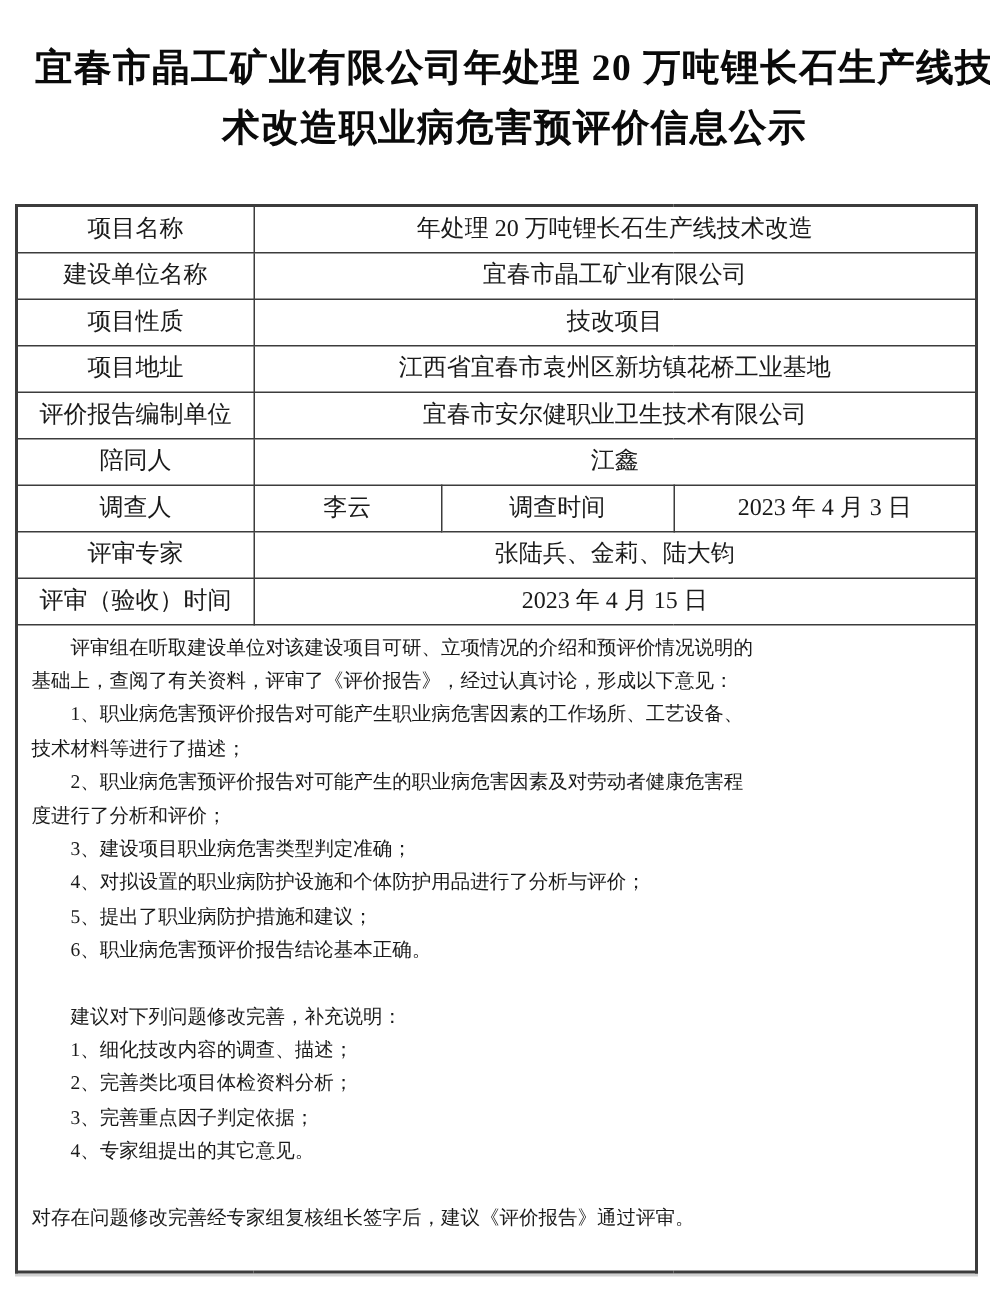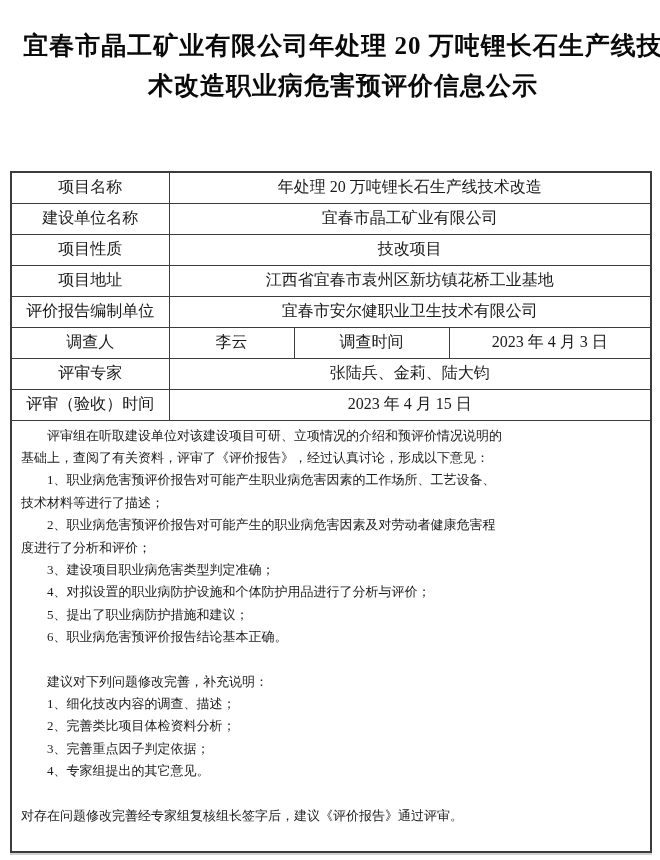--- a/index.html
+++ b/index.html
@@ -35,21 +35,21 @@
   }
   table.info-table td {
     border: 1px solid #3c3c3c;
     font-size: 16px;
     text-align: center;
     vertical-align: middle;
     height: 31px;
     padding: 0 4px;
     color: #1a1a1a;
   }
-  table.info-table { border: 2px solid #3c3c3c; box-shadow: 0 2px 0 rgba(0,0,0,0.18); margin-top: 35px; }
+  table.info-table { border: 2px solid #3c3c3c; box-shadow: 0 2px 0 rgba(0,0,0,0.18); }
   td.review-cell {
     height: 432px !important;
     text-align: left !important;
     vertical-align: top !important;
     padding: 4px 9px 0 9px !important;
   }
   .rline {
     font-size: 13px;
     line-height: 22.4px;
     white-space: nowrap;
@@ -90,20 +90,24 @@
       </tr>
       <tr>
         <td>项目地址</td>
         <td colspan="3">江西省宜春市袁州区新坊镇花桥工业基地</td>
       </tr>
       <tr>
         <td>评价报告编制单位</td>
         <td colspan="3">宜春市安尔健职业卫生技术有限公司</td>
       </tr>
       <tr>
+        <td>陪同人</td>
+        <td colspan="3">江鑫</td>
+      </tr>
+      <tr>
         <td>调查人</td>
         <td>李云</td>
         <td>调查时间</td>
         <td>2023 年 4 月 3 日</td>
       </tr>
       <tr>
         <td>评审专家</td>
         <td colspan="3">张陆兵、金莉、陆大钧</td>
       </tr>
       <tr>

